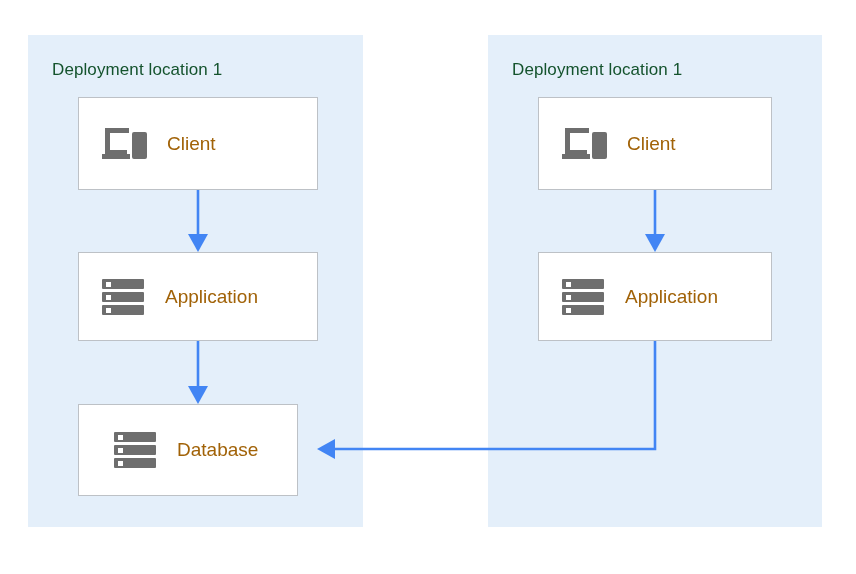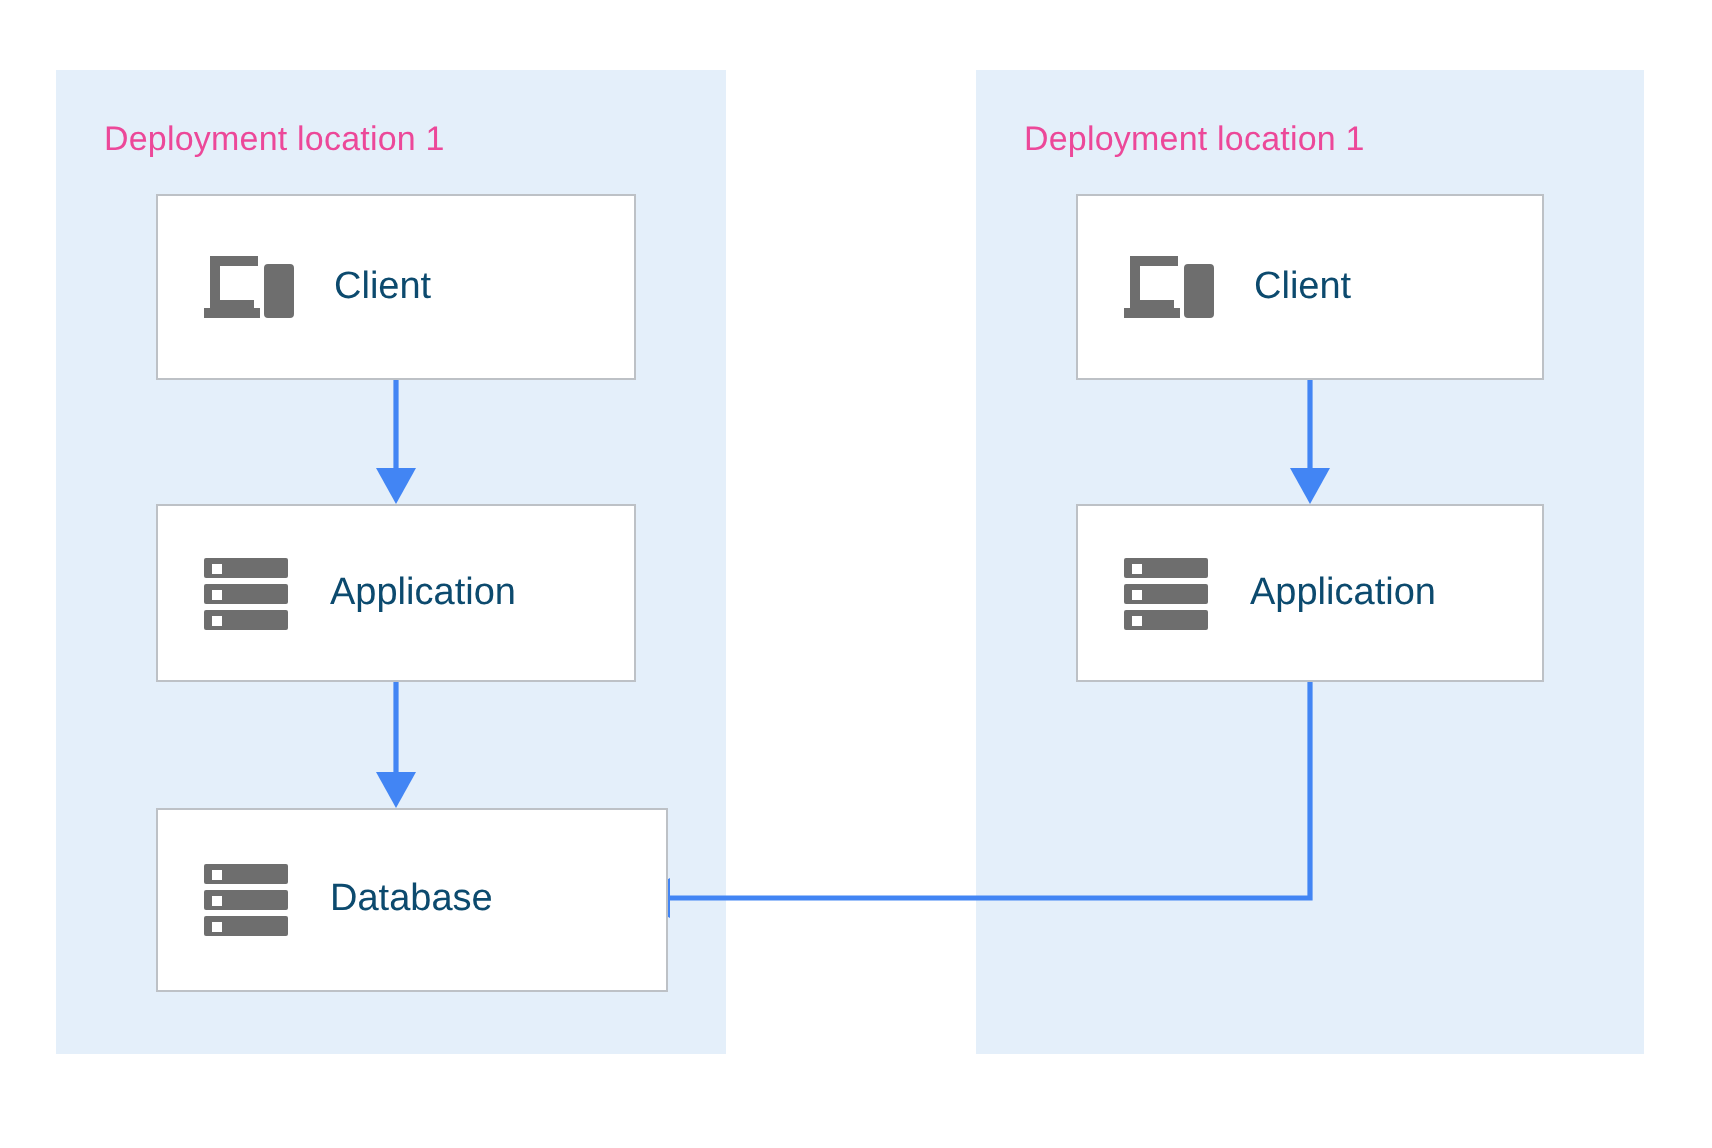--- a/index.html
+++ b/index.html
@@ -21,42 +21,42 @@
     width: 856px;
     height: 574px;
   }
   .zone {
     position: absolute;
     background: #E4EFFA;
   }
   .zone-label {
     position: absolute;
     font-size: 17px;
-    color: #ec4899;
+    color: #14532d;
     letter-spacing: 0.1px;
     white-space: nowrap;
     line-height: 20px;
   }
   .node {
     position: absolute;
     background: #FFFFFF;
     border: 1px solid #BDC1C6;
     box-sizing: border-box;
     display: flex;
     align-items: center;
   }
   .node-icon {
     flex: 0 0 auto;
     display: flex;
     align-items: center;
     justify-content: center;
   }
   .node-label {
     font-size: 19px;
-    color: #0c4a6e;
+    color: #a16207;
     white-space: nowrap;
     line-height: 22px;
   }
   svg.conn {
     position: absolute;
     left: 0;
     top: 0;
     width: 856px;
     height: 574px;
     pointer-events: none;
@@ -118,21 +118,21 @@
         <g fill="#FFFFFF">
           <rect x="5" y="5" width="5" height="5"></rect>
           <rect x="5" y="18" width="5" height="5"></rect>
           <rect x="5" y="31" width="5" height="5"></rect>
         </g>
       </svg>
     </span>
     <span class="node-label" style="margin-left:20px;">Application</span>
   </div>
 
-  <div class="node" style="left:78px; top:404px; width:256px; height:92px; padding-left:22px;">
+  <div class="node" style="left:78px; top:404px; width:220px; height:92px; padding-left:34px;">
     <span class="node-icon">
       <svg width="44" height="40" viewBox="0 0 44 40" xmlns="http://www.w3.org/2000/svg">
         <g fill="#6E6E6E">
           <rect x="1" y="2" width="42" height="10" rx="1"></rect>
           <rect x="1" y="15" width="42" height="10" rx="1"></rect>
           <rect x="1" y="28" width="42" height="10" rx="1"></rect>
         </g>
         <g fill="#FFFFFF">
           <rect x="5" y="5" width="5" height="5"></rect>
           <rect x="5" y="18" width="5" height="5"></rect>

